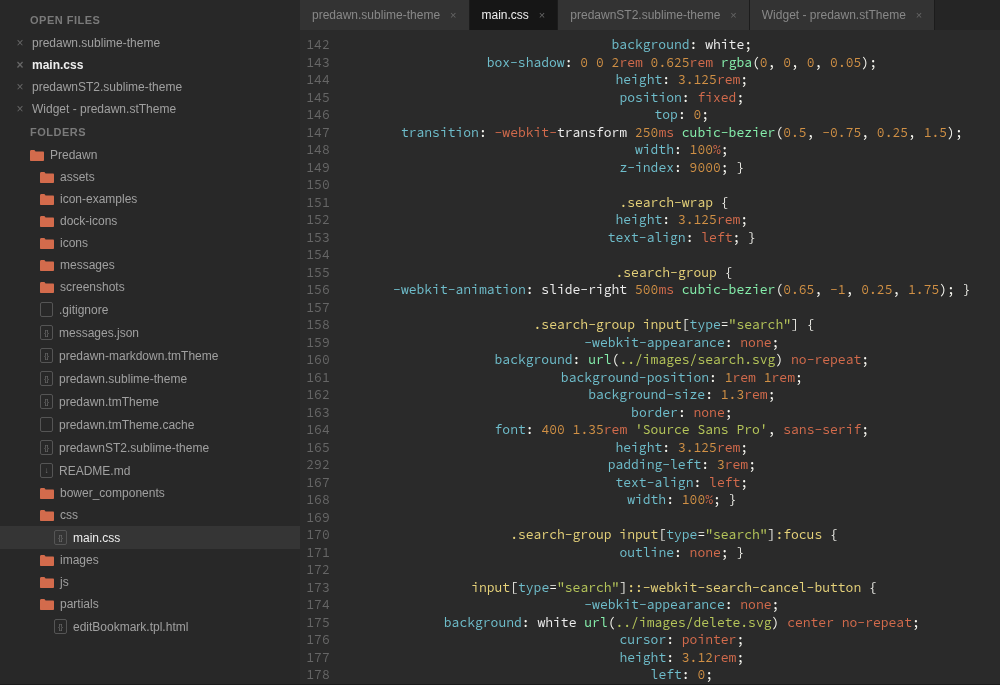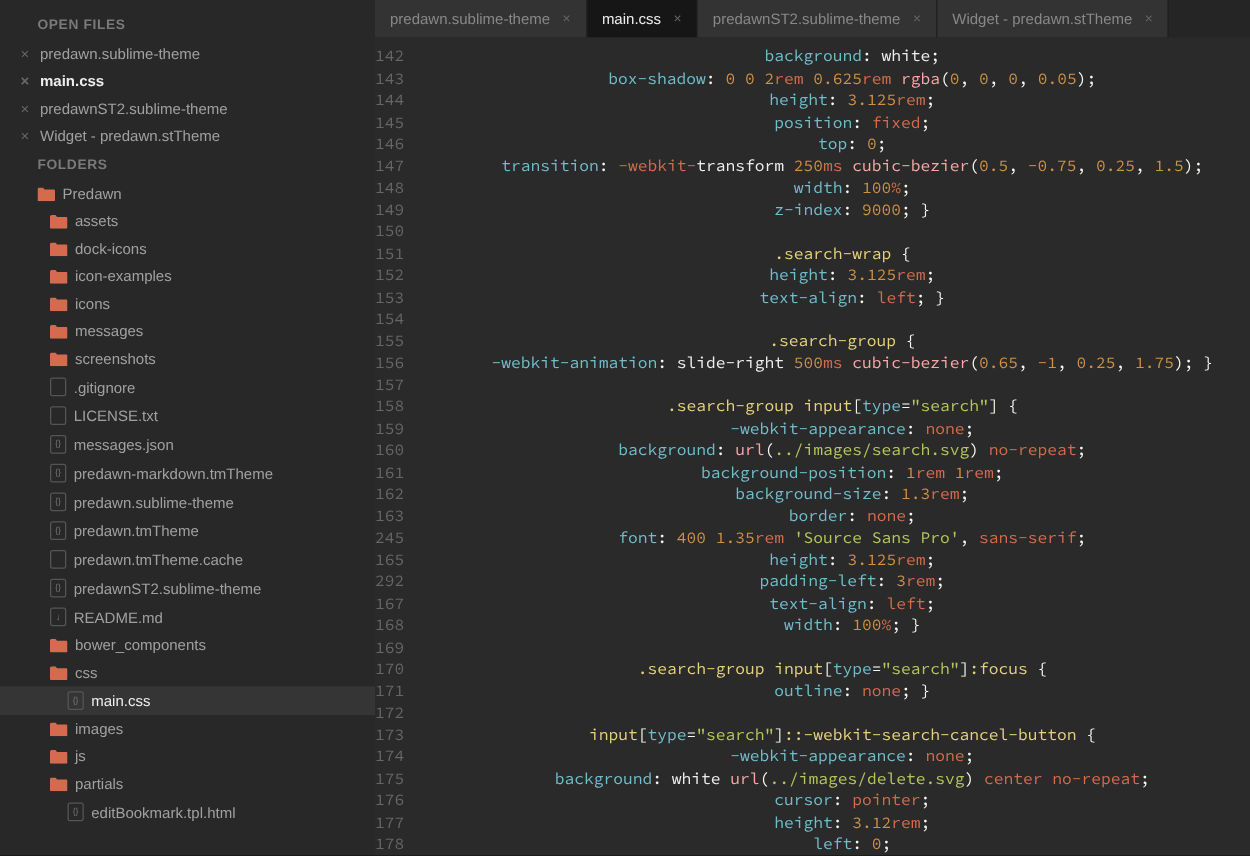--- a/index.html
+++ b/index.html
@@ -96,42 +96,42 @@
   background: #2a2a2a;
   display: flex;
   font-family: 'Source Code Pro', Menlo, Consolas, monospace;
   font-size: 13px;
   line-height: 1.35;
   overflow: hidden;
   padding-top: 6px;
 }
 .gutter {
   width: 48px;
-  text-align: left;
+  text-align: center;
   padding-right: 12px;
   color: #666;
   user-select: none;
 }
 .gutter div { height: 17.5px; }
 .codebody {
   flex: 1;
   white-space: pre;
   color: #eee;
 }
 .codebody div { height: 17.5px; text-align: center; }
 .tok-prop { color: #6fbecc; }
 .tok-punc { color: #f8f8f2; }
 .tok-val  { color: #eee; }
 .tok-num  { color: #d09045; }
 .tok-unit { color: #d36b4c; }
 .tok-kw   { color: #d36b4c; }
 .tok-str  { color: #b6c65a; }
 .tok-sel  { color: #e6d27a; }
 .tok-attr { color: #b6c65a; }
-.tok-func { color: #fca5a5; }
+.tok-func { color: #86efac; }
 .bottombar {
   grid-column: 1 / span 2; grid-row: 2;
   background: #1b1b1b;
   display: flex;
   align-items: center;
   padding: 0 8px;
   gap: 10px;
   color: #888;
   font-size: 12px;
 }
@@ -178,29 +178,29 @@
             </svg>
           </span>
           <span>assets</span>
         </div>
         <div class="tree-row depth1">
           <span class="folder-icon">
             <svg width="14" height="11" viewBox="0 0 14 11">
               <path fill="#d36b4c" d="M0 1.5C0 .7.6 0 1.4 0h3l1.2 1.5H13c.6 0 1 .5 1 1V10c0 .6-.5 1-1 1H1c-.6 0-1-.4-1-1V1.5z"></path>
             </svg>
           </span>
+          <span>icon-examples</span>
+        </div>
+        <div class="tree-row depth1">
+          <span class="folder-icon">
+            <svg width="14" height="11" viewBox="0 0 14 11">
+              <path fill="#d36b4c" d="M0 1.5C0 .7.6 0 1.4 0h3l1.2 1.5H13c.6 0 1 .5 1 1V10c0 .6-.5 1-1 1H1c-.6 0-1-.4-1-1V1.5z"></path>
+            </svg>
+          </span>
           <span>dock-icons</span>
-        </div>
-        <div class="tree-row depth1">
-          <span class="folder-icon">
-            <svg width="14" height="11" viewBox="0 0 14 11">
-              <path fill="#d36b4c" d="M0 1.5C0 .7.6 0 1.4 0h3l1.2 1.5H13c.6 0 1 .5 1 1V10c0 .6-.5 1-1 1H1c-.6 0-1-.4-1-1V1.5z"></path>
-            </svg>
-          </span>
-          <span>icon-examples</span>
         </div>
         <div class="tree-row depth1">
           <span class="folder-icon">
             <svg width="14" height="11" viewBox="0 0 14 11">
               <path fill="#d36b4c" d="M0 1.5C0 .7.6 0 1.4 0h3l1.2 1.5H13c.6 0 1 .5 1 1V10c0 .6-.5 1-1 1H1c-.6 0-1-.4-1-1V1.5z"></path>
             </svg>
           </span>
           <span>icons</span>
         </div>
         <div class="tree-row depth1">
@@ -215,24 +215,20 @@
           <span class="folder-icon">
             <svg width="14" height="11" viewBox="0 0 14 11">
               <path fill="#d36b4c" d="M0 1.5C0 .7.6 0 1.4 0h3l1.2 1.5H13c.6 0 1 .5 1 1V10c0 .6-.5 1-1 1H1c-.6 0-1-.4-1-1V1.5z"></path>
             </svg>
           </span>
           <span>screenshots</span>
         </div>
         <div class="tree-row depth1">
           <span class="file-icon blank"></span>
           <span>.gitignore</span>
-        </div>
-        <div class="tree-row depth1">
-          <span class="file-icon blank"></span>
-          <span>LICENSE.txt</span>
         </div>
         <div class="tree-row depth1">
           <span class="file-icon hash"></span>
           <span>messages.json</span>
         </div>
         <div class="tree-row depth1">
           <span class="file-icon hash"></span>
           <span>predawn-markdown.tmTheme</span>
         </div>
         <div class="tree-row depth1">
@@ -342,21 +338,21 @@
           <div>154</div>
           <div>155</div>
           <div>156</div>
           <div>157</div>
           <div>158</div>
           <div>159</div>
           <div>160</div>
           <div>161</div>
           <div>162</div>
           <div>163</div>
-          <div>245</div>
+          <div>164</div>
           <div>165</div>
           <div>292</div>
           <div>167</div>
           <div>168</div>
           <div>169</div>
           <div>170</div>
           <div>171</div>
           <div>172</div>
           <div>173</div>
           <div>174</div>

